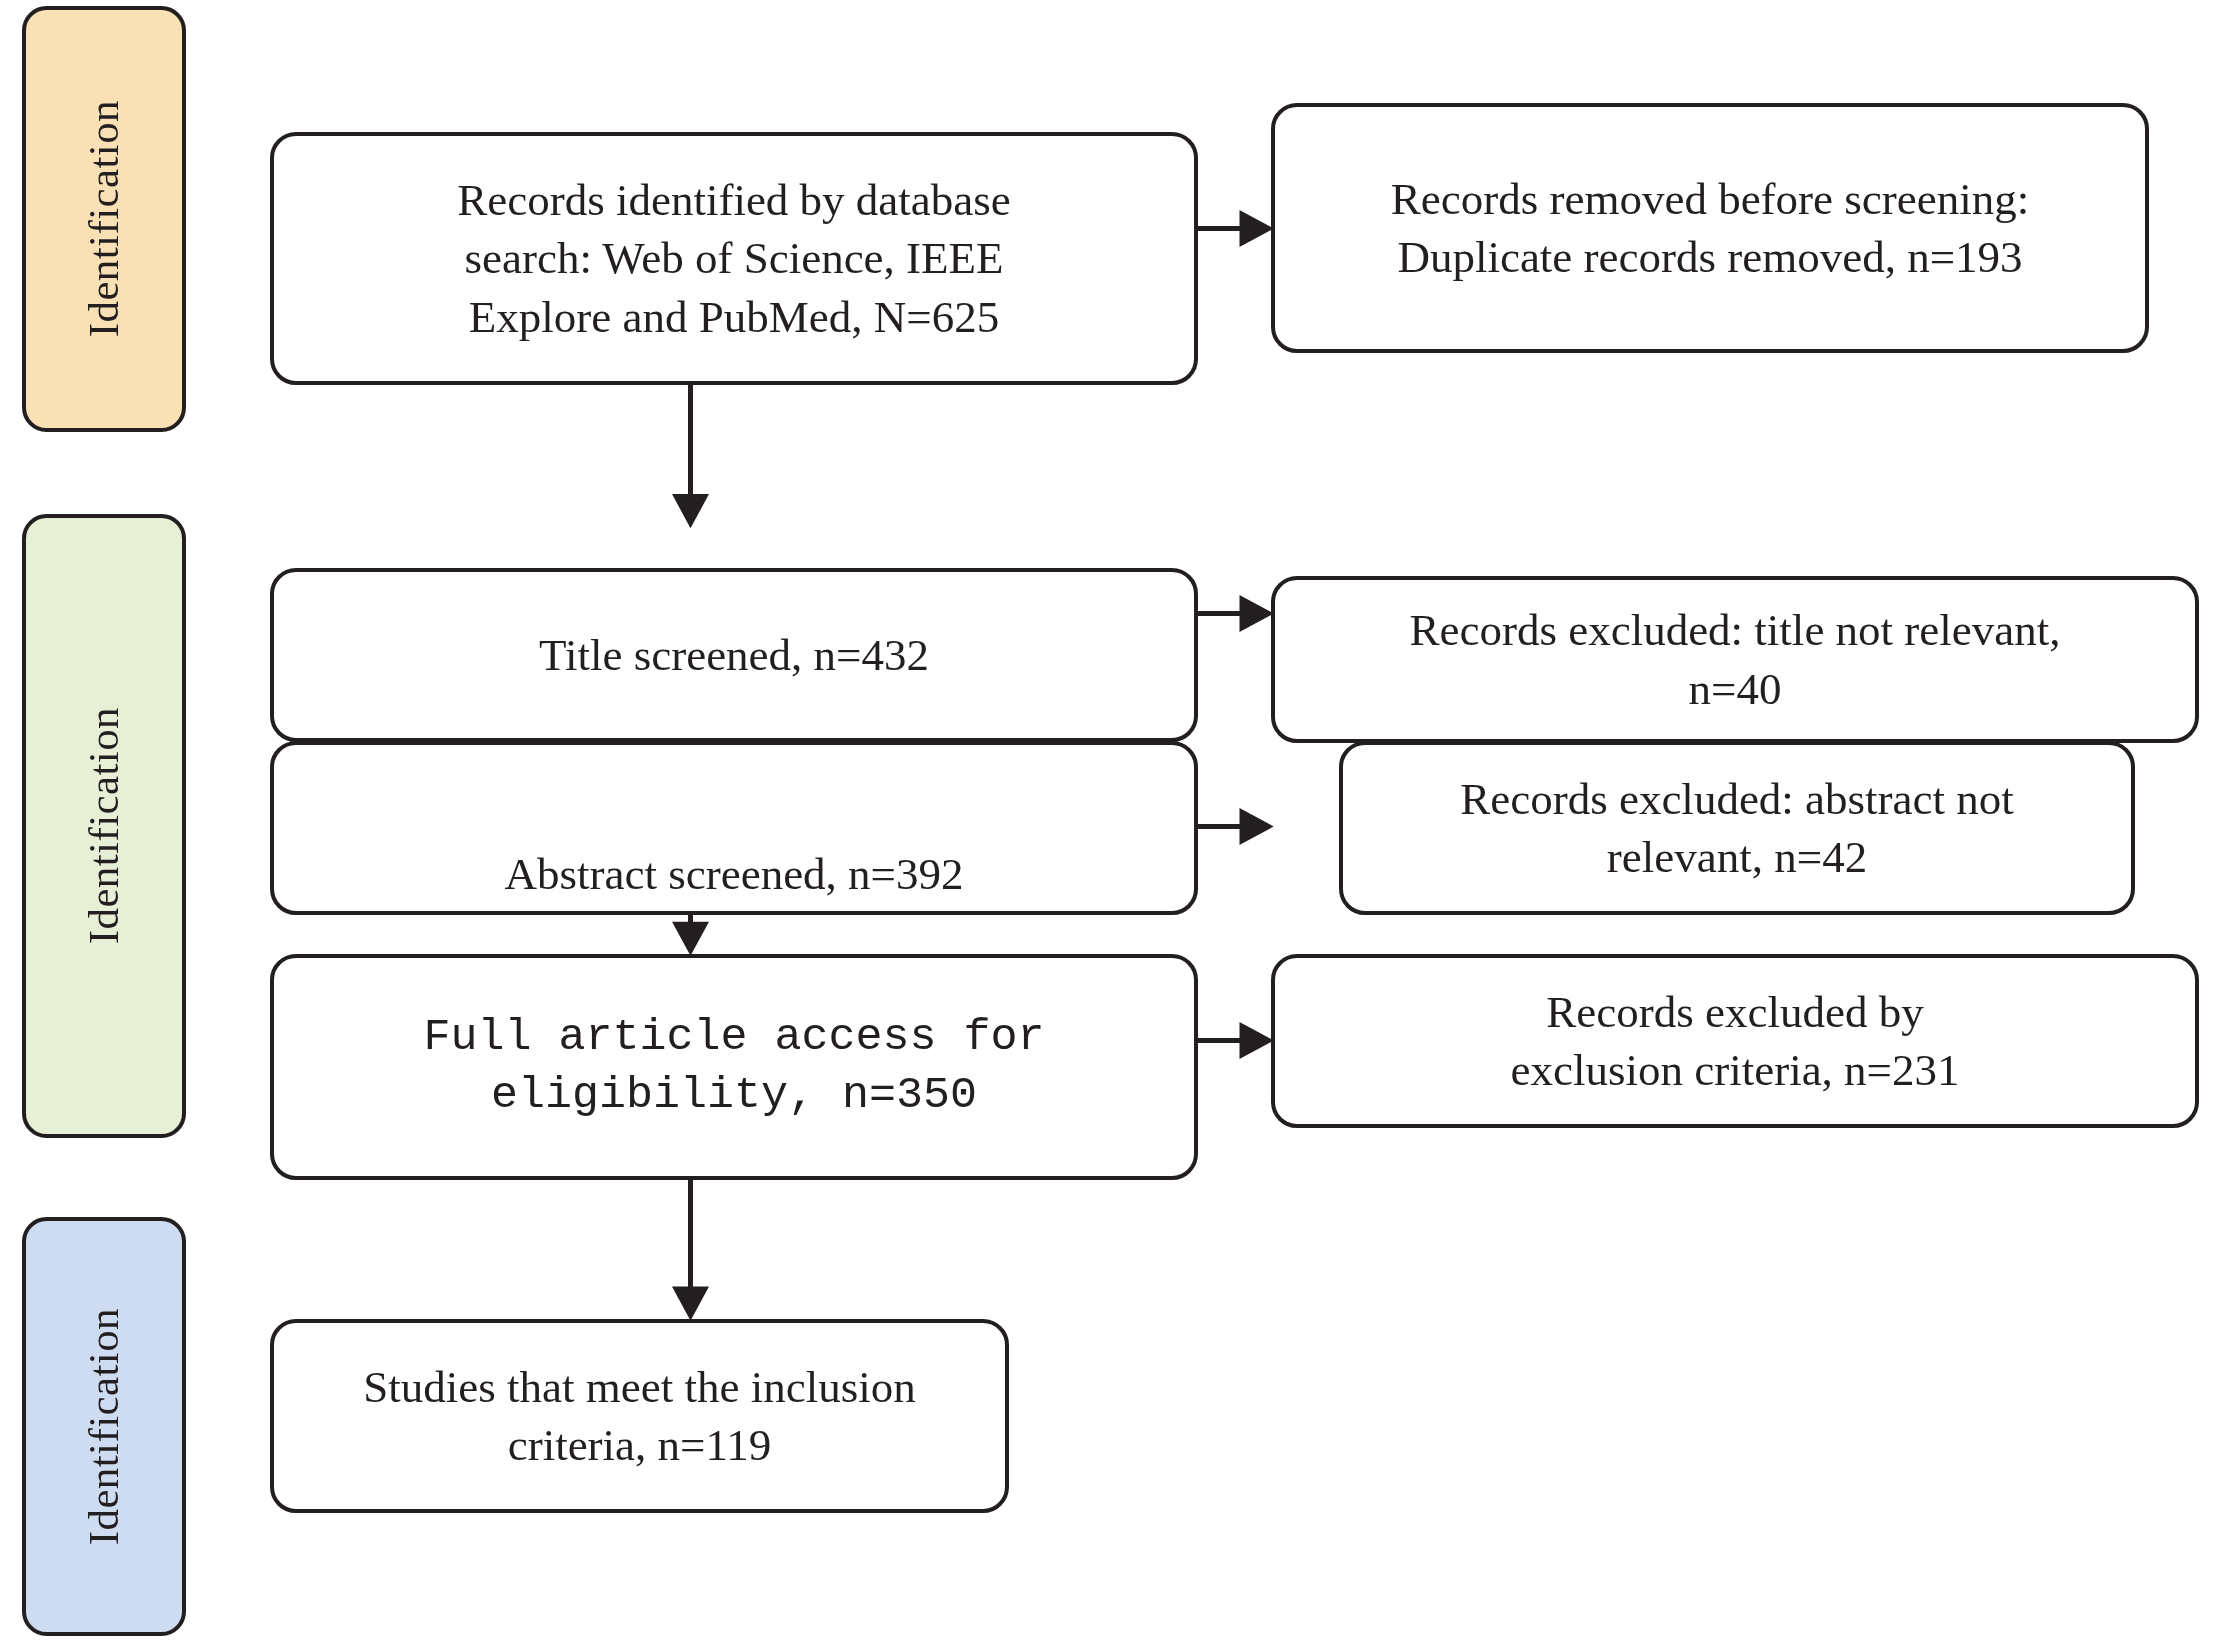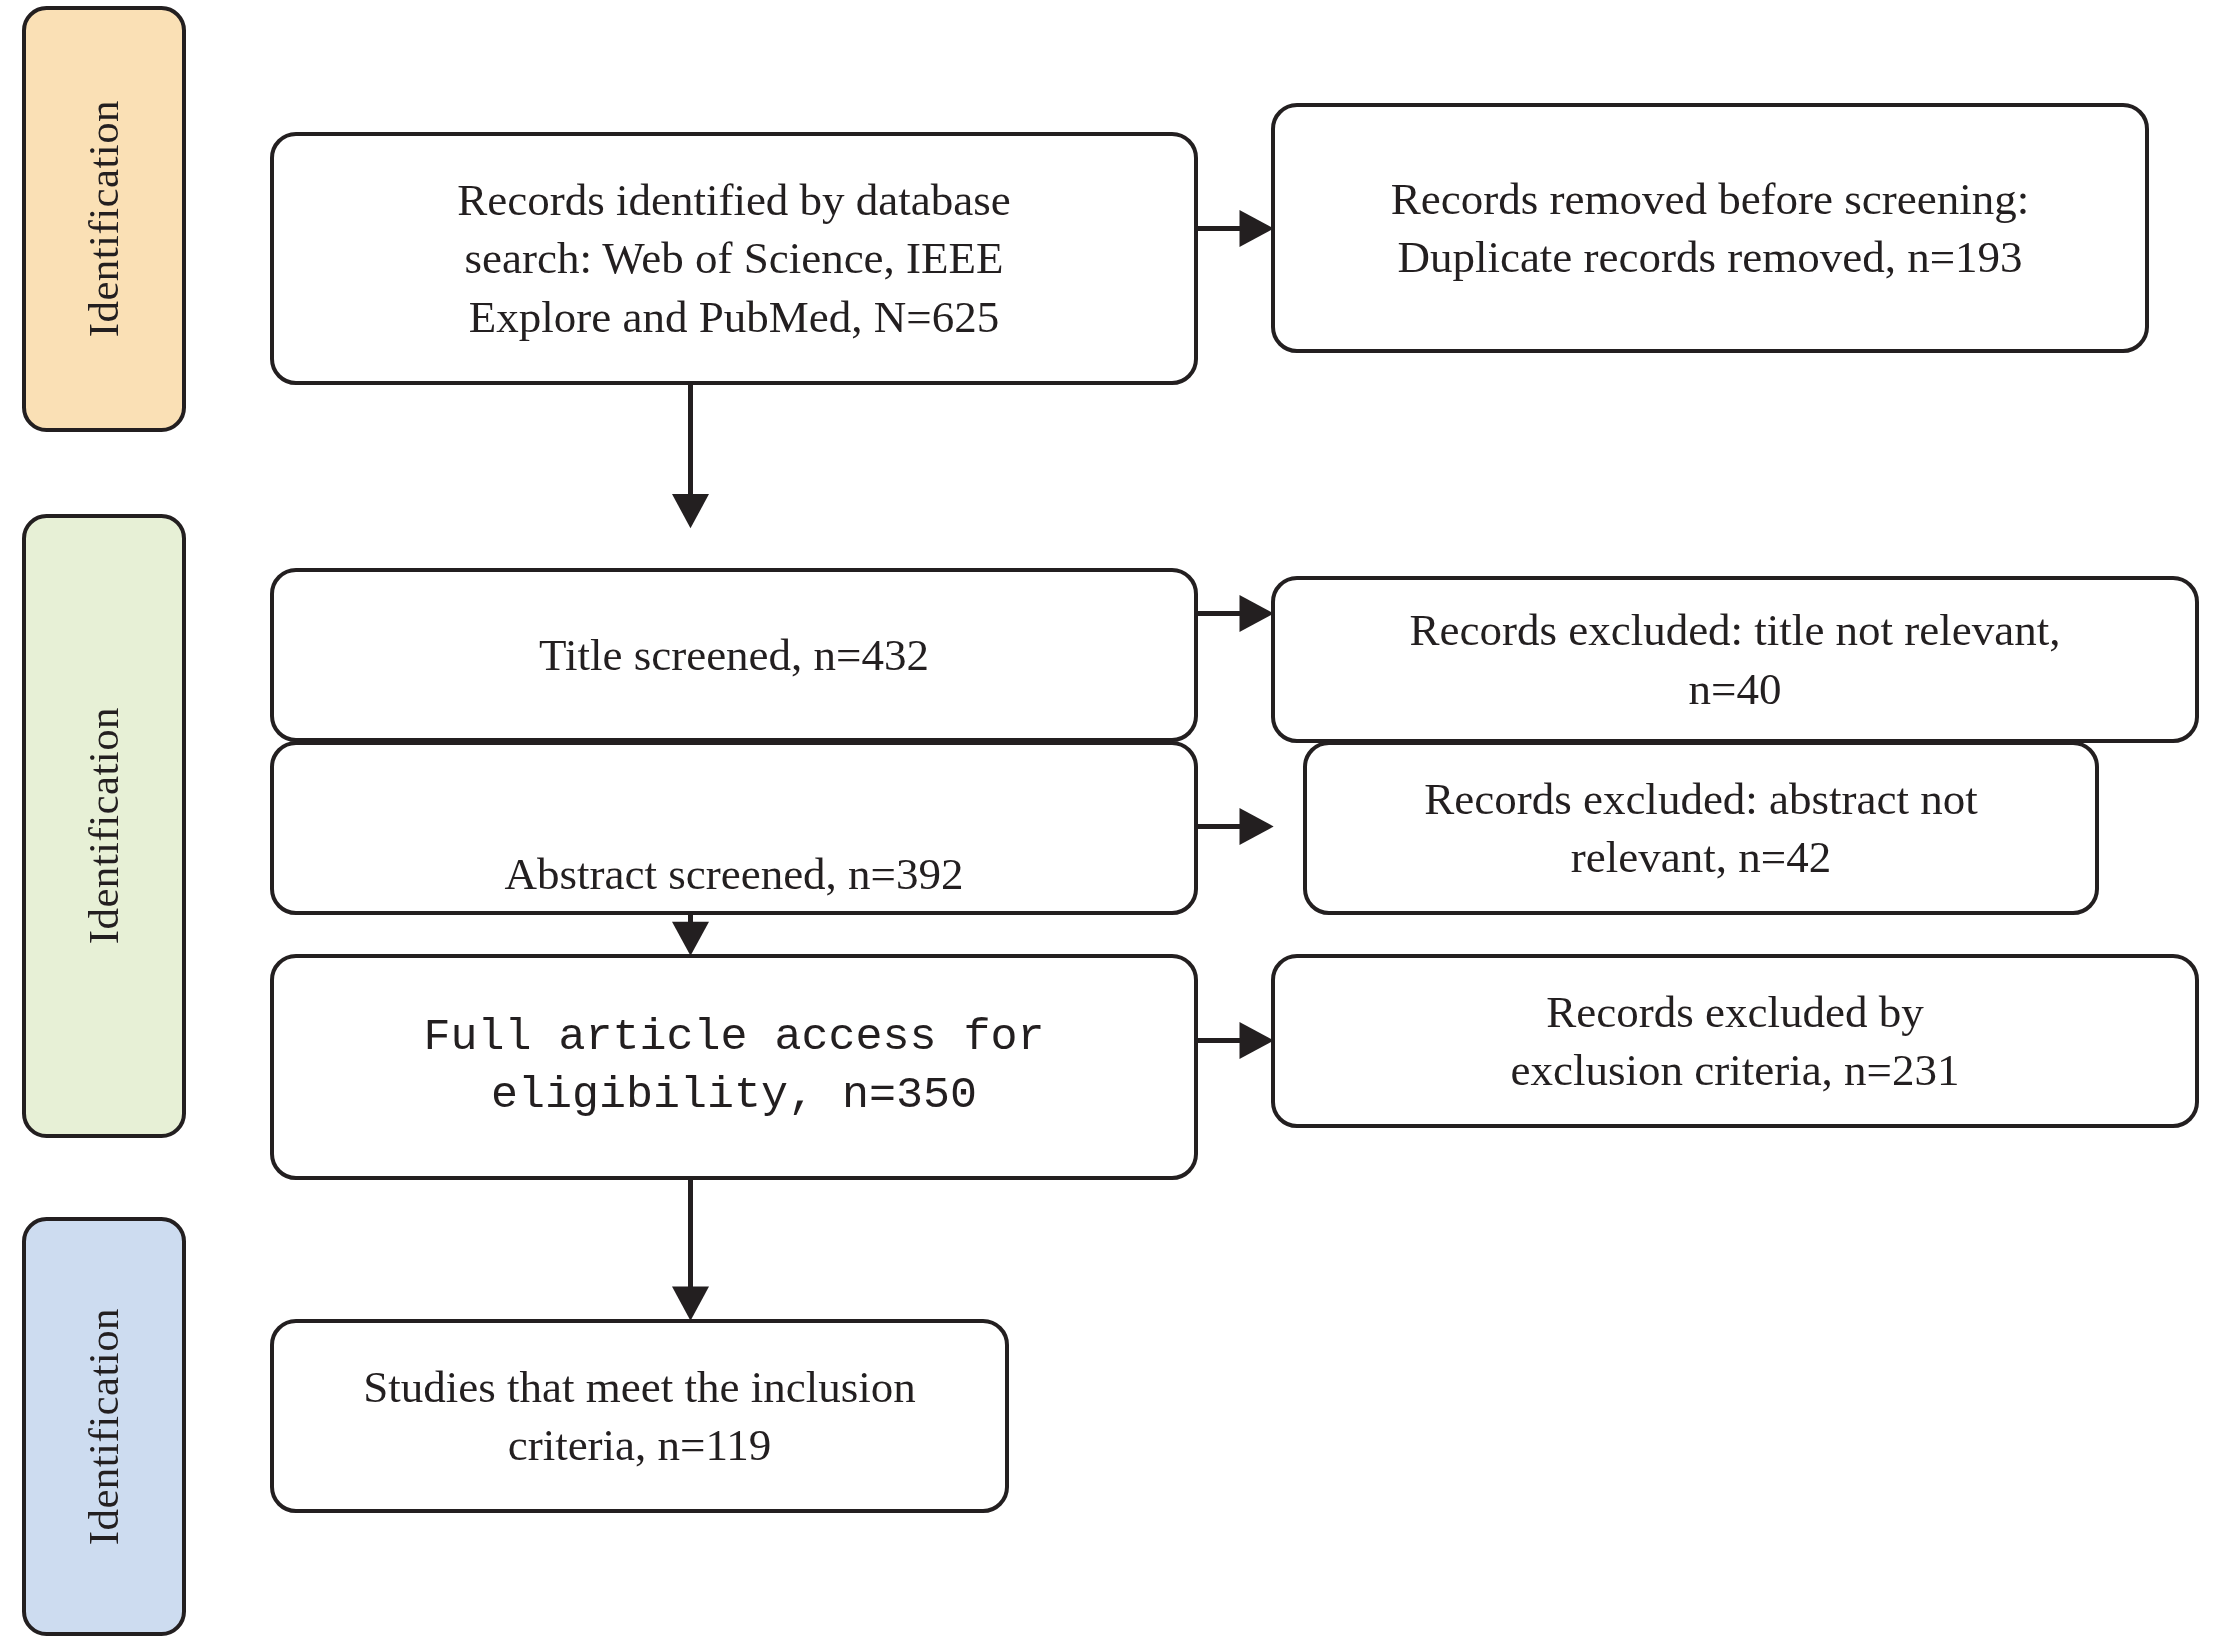--- a/index.html
+++ b/index.html
@@ -151,21 +151,21 @@
       <div class="flow-box" style="left: 270px; top: 528px; width: 928px; height: 174px; margin-top: 40px;">
         <div class="flow-box-text">Title screened, n=432</div>
       </div>
       <div class="flow-box" style="left: 1271px; top: 532px; width: 928px; height: 167px; margin-top: 44px;">
         <div class="flow-box-text">Records excluded: title not relevant,
 n=40</div>
       </div>
       <div class="flow-box" style="left: 270px; top: 741px; width: 928px; height: 174px; align-items: flex-end;">
         <div class="flow-box-text">Abstract screened, n=392</div>
       </div>
-      <div class="flow-box" style="left: 1303px; top: 741px; width: 796px; height: 174px;">
+      <div class="flow-box" style="left: 1339px; top: 741px; width: 796px; height: 174px;">
         <div class="flow-box-text">Records excluded: abstract not
 relevant, n=42</div>
       </div>
       <div class="flow-box" style="left: 270px; top: 954px; width: 928px; height: 226px; font-family: Liberation Mono, monospace;">
         <div class="flow-box-text">Full article access for eligibility, n=350</div>
       </div>
       <div class="flow-box" style="left: 1271px; top: 954px; width: 928px; height: 174px;">
         <div class="flow-box-text">Records excluded by
 exclusion criteria, n=231</div>
       </div>

